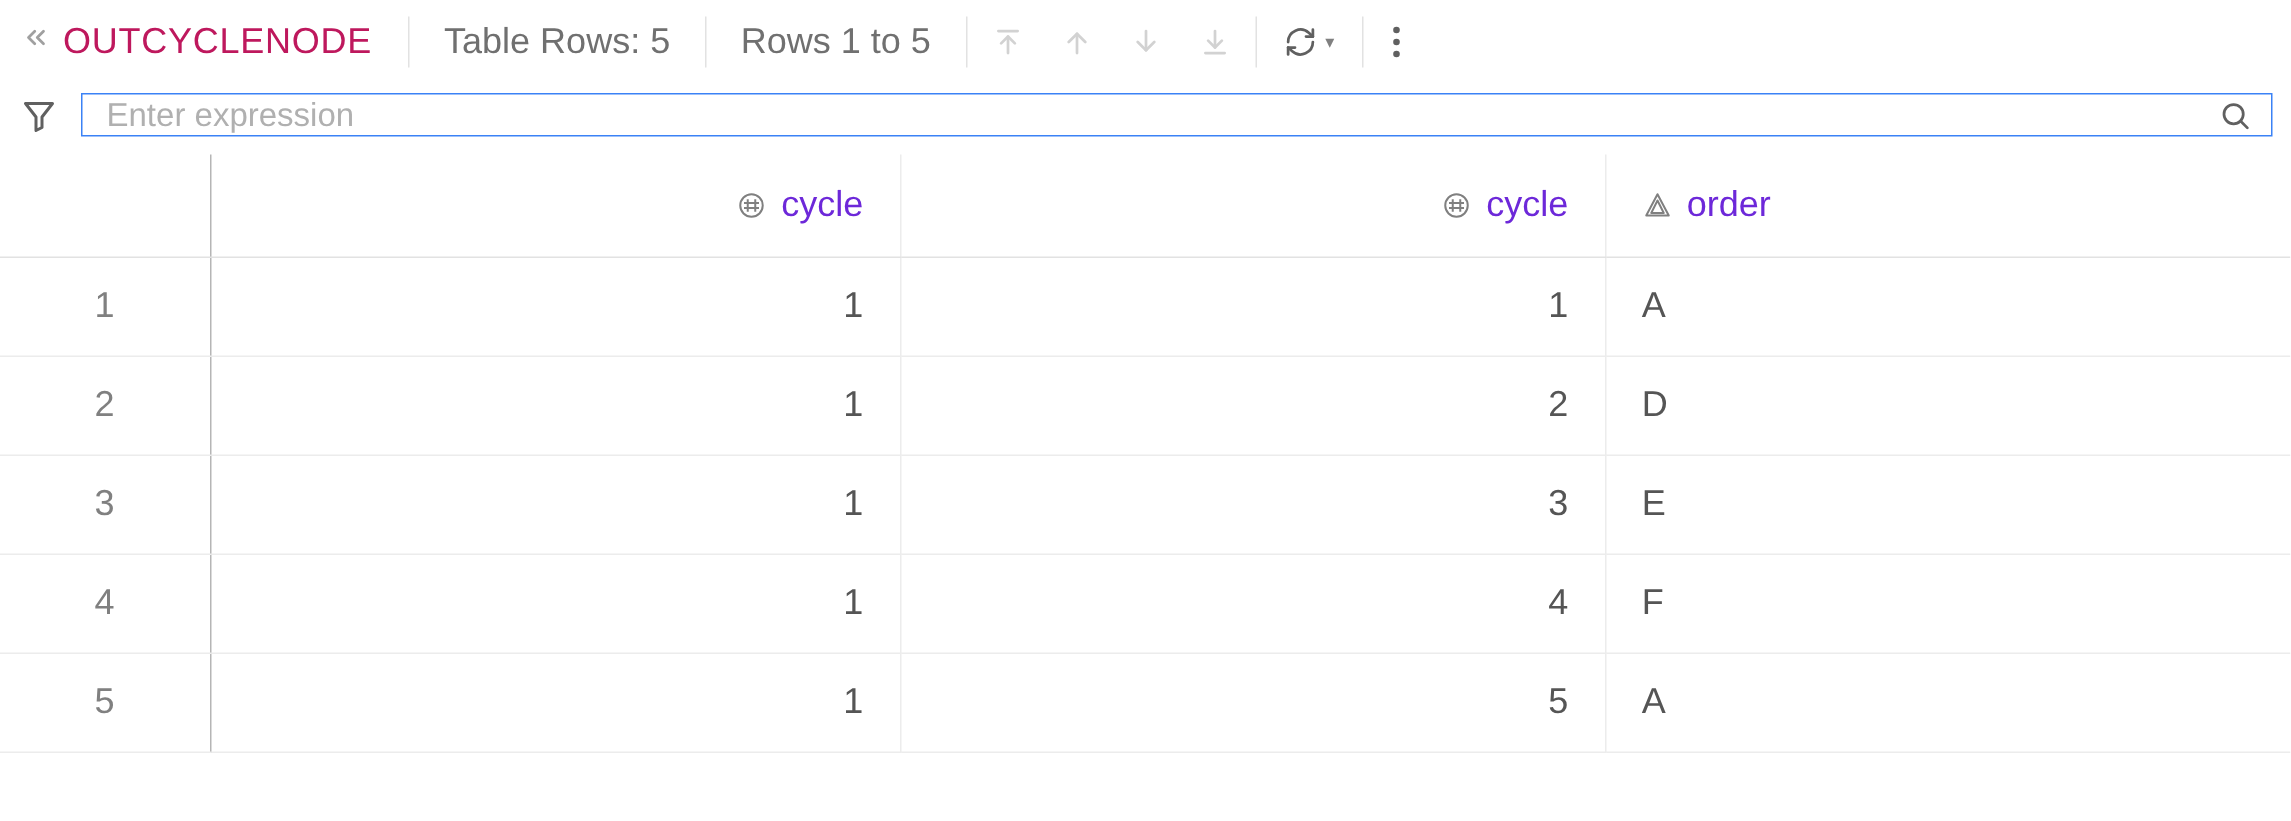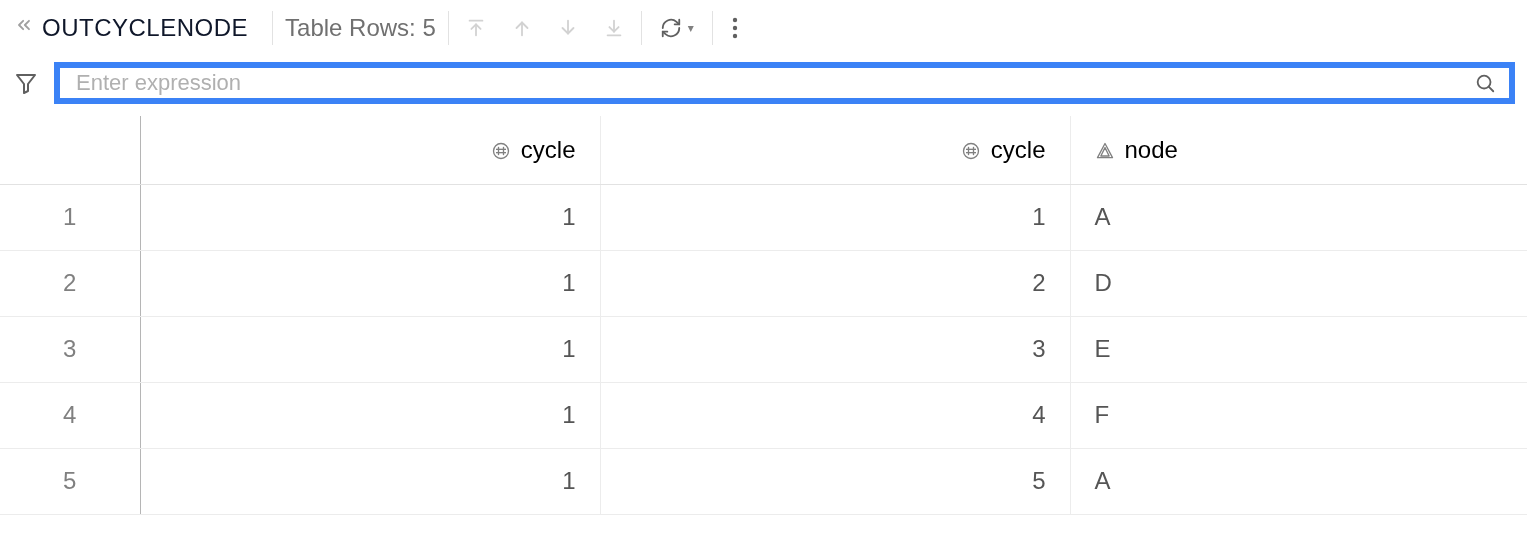--- a/index.html
+++ b/index.html
@@ -24,26 +24,26 @@
     color: #707070;
   }
   .header .back-btn {
     padding: 0 8px 0 4px;
     font-size: 22px;
     color: #a0a0a0;
     cursor: pointer;
     user-select: none;
   }
   .header .title {
-    color: #0f172a;
+    color: #be185d;
     letter-spacing: 0.5px;
     padding-right: 24px;
   }
   .header .stat {
-    padding: 0 12px;
+    padding: 0 23px;
     border-left: 1px solid #e2e2e2;
     height: 34px;
     display: flex;
     align-items: center;
     white-space: nowrap;
   }
   .header .stat:first-of-type { border-left: none; }
   .header .nav-group {
     display: flex;
     align-items: center;
@@ -89,22 +89,22 @@
     height: 28px;
     display: flex;
     align-items: center;
     justify-content: center;
     cursor: pointer;
   }
   .filter-row .expr-box {
     flex: 1;
     display: flex;
     align-items: center;
-    border: 6px solid #3b82f6;
-    height: 42px;
+    border: 1px solid #3b82f6;
+    height: 29px;
     padding: 0 10px 0 14px;
   }
   .filter-row .expr-box input {
     flex: 1;
     border: none;
     outline: none;
     font-size: 22px;
     color: #404040;
     background: transparent;
   }
@@ -127,21 +127,21 @@
     font-size: 24px;
     color: #555;
   }
   col.rownum { width: 140px; }
   col.c1 { width: 460px; }
   col.c2 { width: 470px; }
   col.c3 { width: auto; }
 
   thead th {
     font-weight: 500;
-    color: #000000;
+    color: #6d28d9;
     height: 68px;
     border-bottom: 1px solid #e2e2e2;
     padding: 0 24px;
     vertical-align: middle;
     text-align: left;
   }
   thead th.right { text-align: right; }
   thead th .hdr-inner { display: inline-flex; align-items: center; gap: 10px; }
   thead th.rownum-h {
     border-right: 1px solid #b5b5b5;
@@ -173,20 +173,21 @@
 <div class="header">
   <span class="back-btn">
     <svg width="20" height="20" viewBox="0 0 24 24" fill="none" stroke="#a0a0a0" stroke-width="2.2" stroke-linecap="round" stroke-linejoin="round">
       <polyline points="11 17 6 12 11 7"></polyline>
       <polyline points="18 17 13 12 18 7"></polyline>
     </svg>
   </span>
   <span class="title">OUTCYCLENODE</span>
 
   <span class="stat">Table Rows: 5</span>
+  <span class="stat">Rows 1 to 5</span>
 
   <span class="nav-group">
     <span class="nav-btn">
       <svg width="22" height="22" viewBox="0 0 24 24" fill="none" stroke="#808080" stroke-width="2" stroke-linecap="round" stroke-linejoin="round">
         <line x1="5" y1="4" x2="19" y2="4"></line>
         <line x1="12" y1="20" x2="12" y2="8"></line>
         <polyline points="7 13 12 8 17 13"></polyline>
       </svg>
     </span>
     <span class="nav-btn">
@@ -286,21 +287,21 @@
           </span>
         </th>
         <th>
           <span class="hdr-inner">
             <span class="type-icon">
               <svg width="20" height="20" viewBox="0 0 24 24" fill="none" stroke="#808080" stroke-width="1.6" stroke-linejoin="round">
                 <polygon points="12 3 21 20 3 20"></polygon>
                 <polygon points="12 8 17 18 7 18"></polygon>
               </svg>
             </span>
-            <span>node</span>
+            <span>order</span>
           </span>
         </th>
       </tr>
     </thead>
     <tbody>
       <tr>
         <td class="rownum">1</td>
         <td class="right">1</td>
         <td class="right">1</td>
         <td>A</td>

